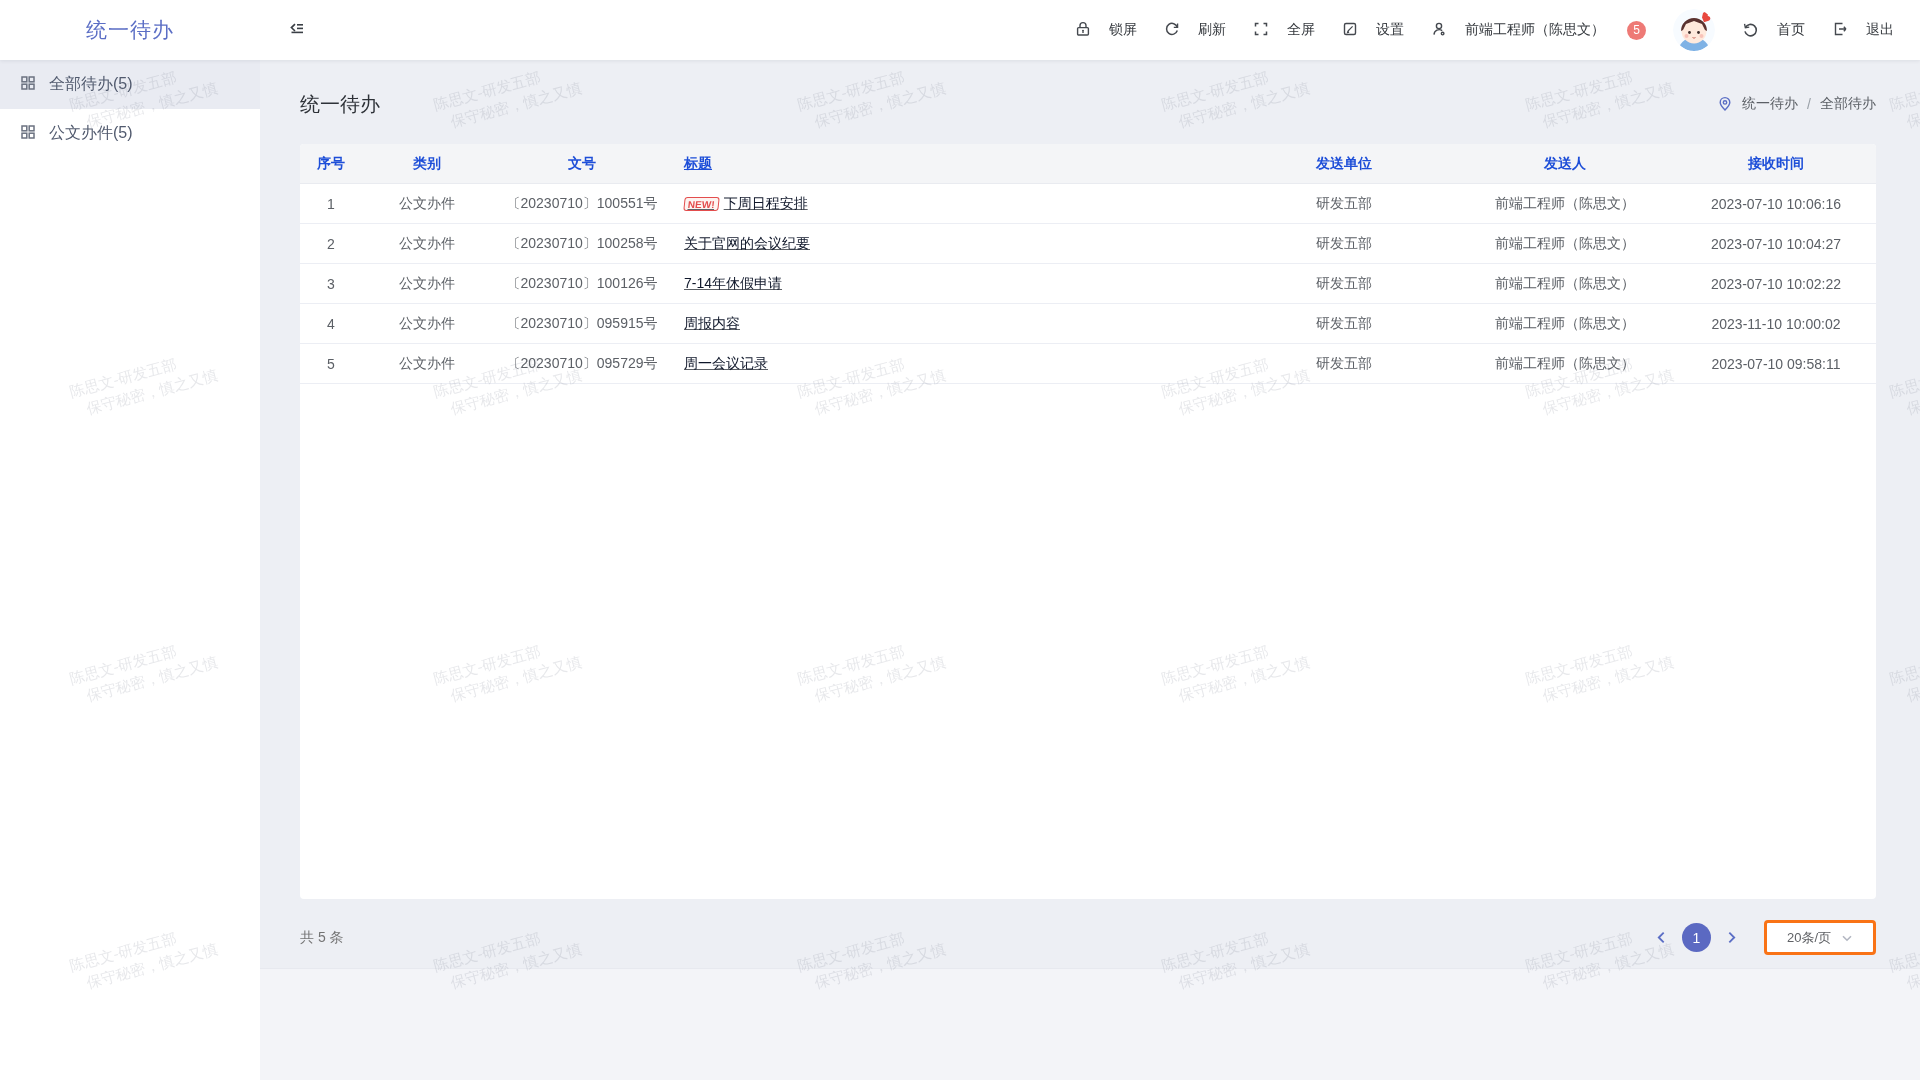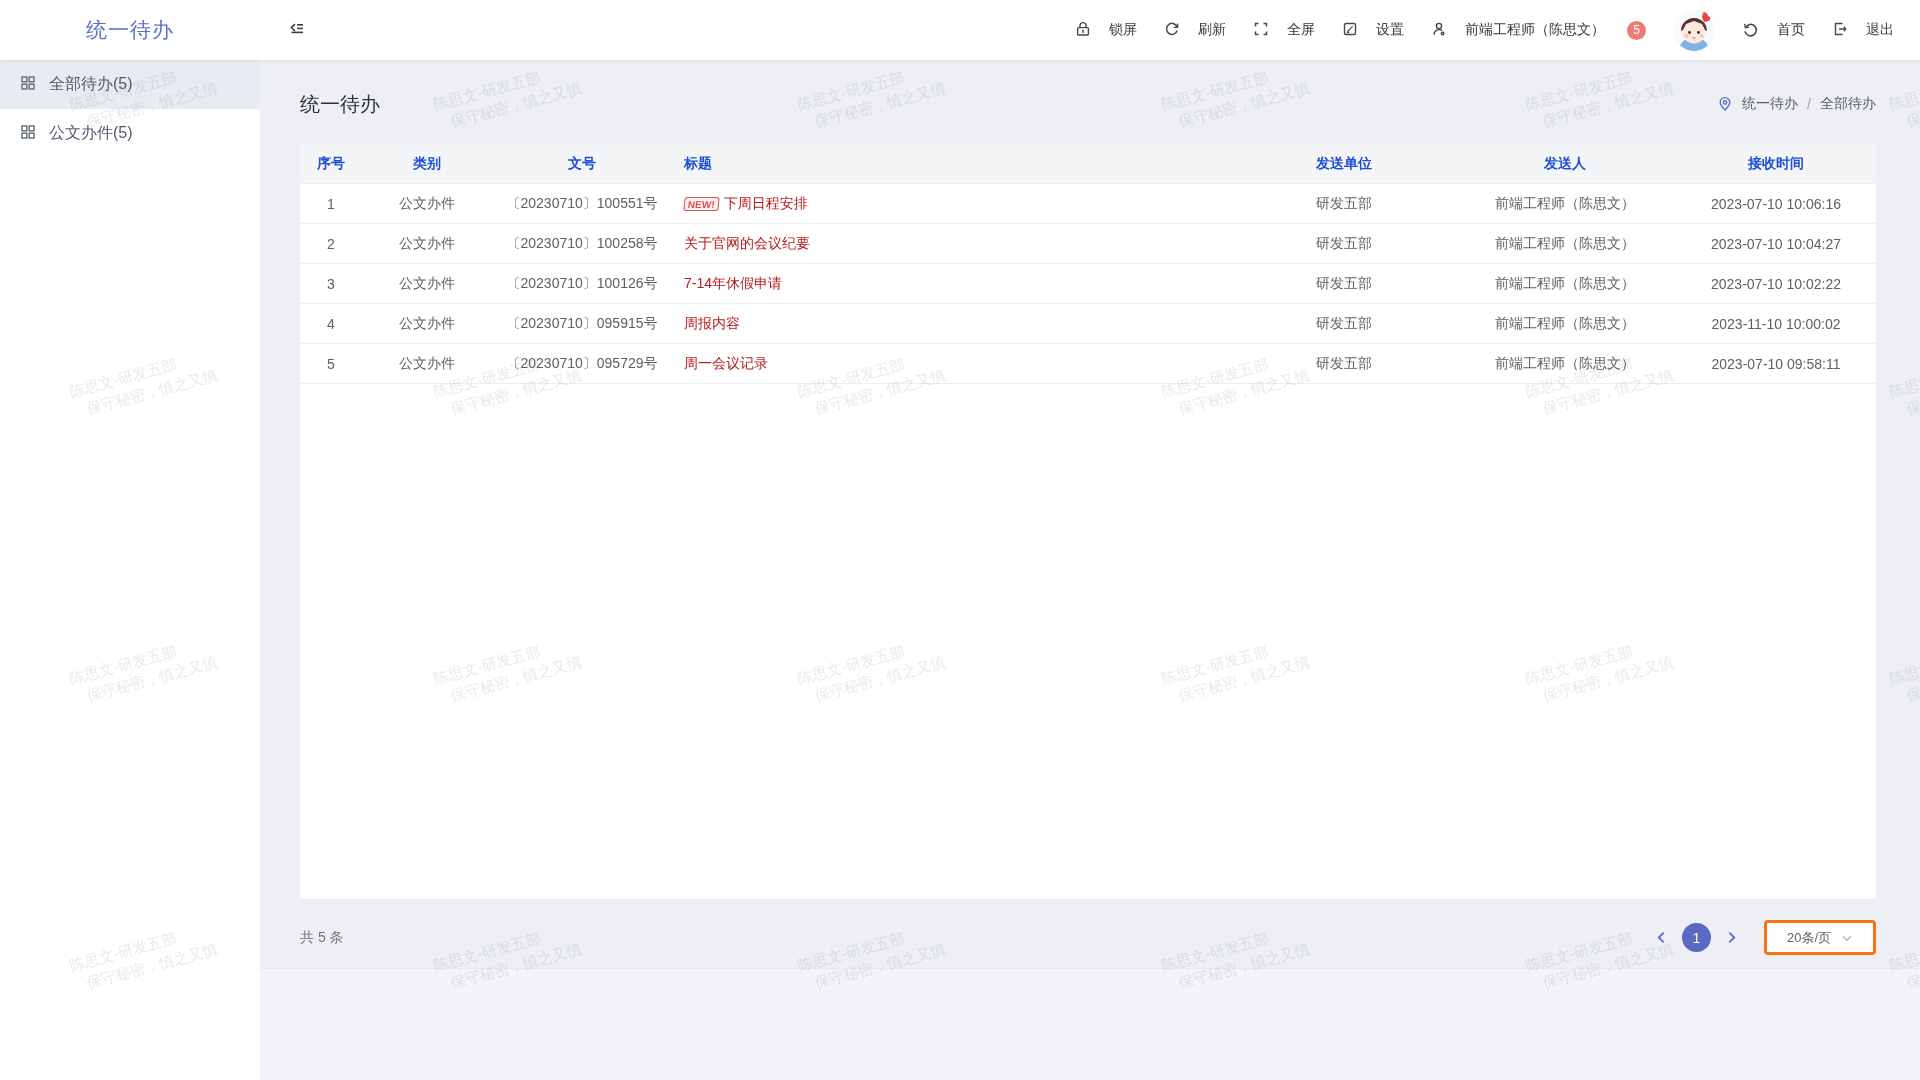--- a/index.html
+++ b/index.html
@@ -32,25 +32,25 @@
   .crumbs .pin { color:#5b6ec5; display:flex; }
   .crumb-sep { color:#9aa0a8; }
 
   .card { margin:0 44px 0 40px; height:755px; background:#fff; border-radius:4px; overflow:hidden; }
   .tr { display:flex; align-items:center; height:40px; border-bottom:1px solid #ecEef4; font-size:14px; color:#5c6066; }
   .tr.head { background:#f4f5f7; font-weight:bold; color:#1d4ed8; border-bottom:1px solid #e9ebf0; }
   .td { text-align:center; }
   .c-seq    { width:62px; }
   .c-cat    { width:130px; }
   .c-doc    { width:180px; }
-  .c-title  { flex:1; text-align:left; padding-left:12px; display:flex; align-items:center; }
+  .c-title  { flex:1; text-align:left; padding-left:12px; display:flex; align-items:center;text-decoration:underline; }
   .c-unit   { width:220px; }
   .c-sender { width:222px; }
   .c-time   { width:200px; }
-  .title-link { color:#b91c1c; text-decoration:none; cursor:pointer;text-align:right; }
+  .title-link { color:#0f172a; text-decoration:none; cursor:pointer;text-align:right; }
   .new-tag { display:inline-flex; align-items:center; height:14px; border:1px solid #e34d4d; color:#e34d4d;
              background:#fdf3f0; font-size:10px; font-weight:bold; border-radius:3px; padding:0 3px;
              margin-right:5px; letter-spacing:0; transform:skewX(-6deg); }
 
   .pager-row { display:flex; justify-content:space-between; align-items:center; margin:21px 44px 0 40px; }
   .total { font-size:14px; color:#737373; }
   .pager { display:flex; align-items:center; gap:14px; }
   .pg-arrow { color:#5b6ec5; cursor:pointer; display:flex; align-items:center; }
   .pg-num { width:29px; height:29px; border-radius:50%; background:#5b69c2; color:#fff; font-size:14px;
             display:flex; align-items:center; justify-content:center; cursor:pointer; }

